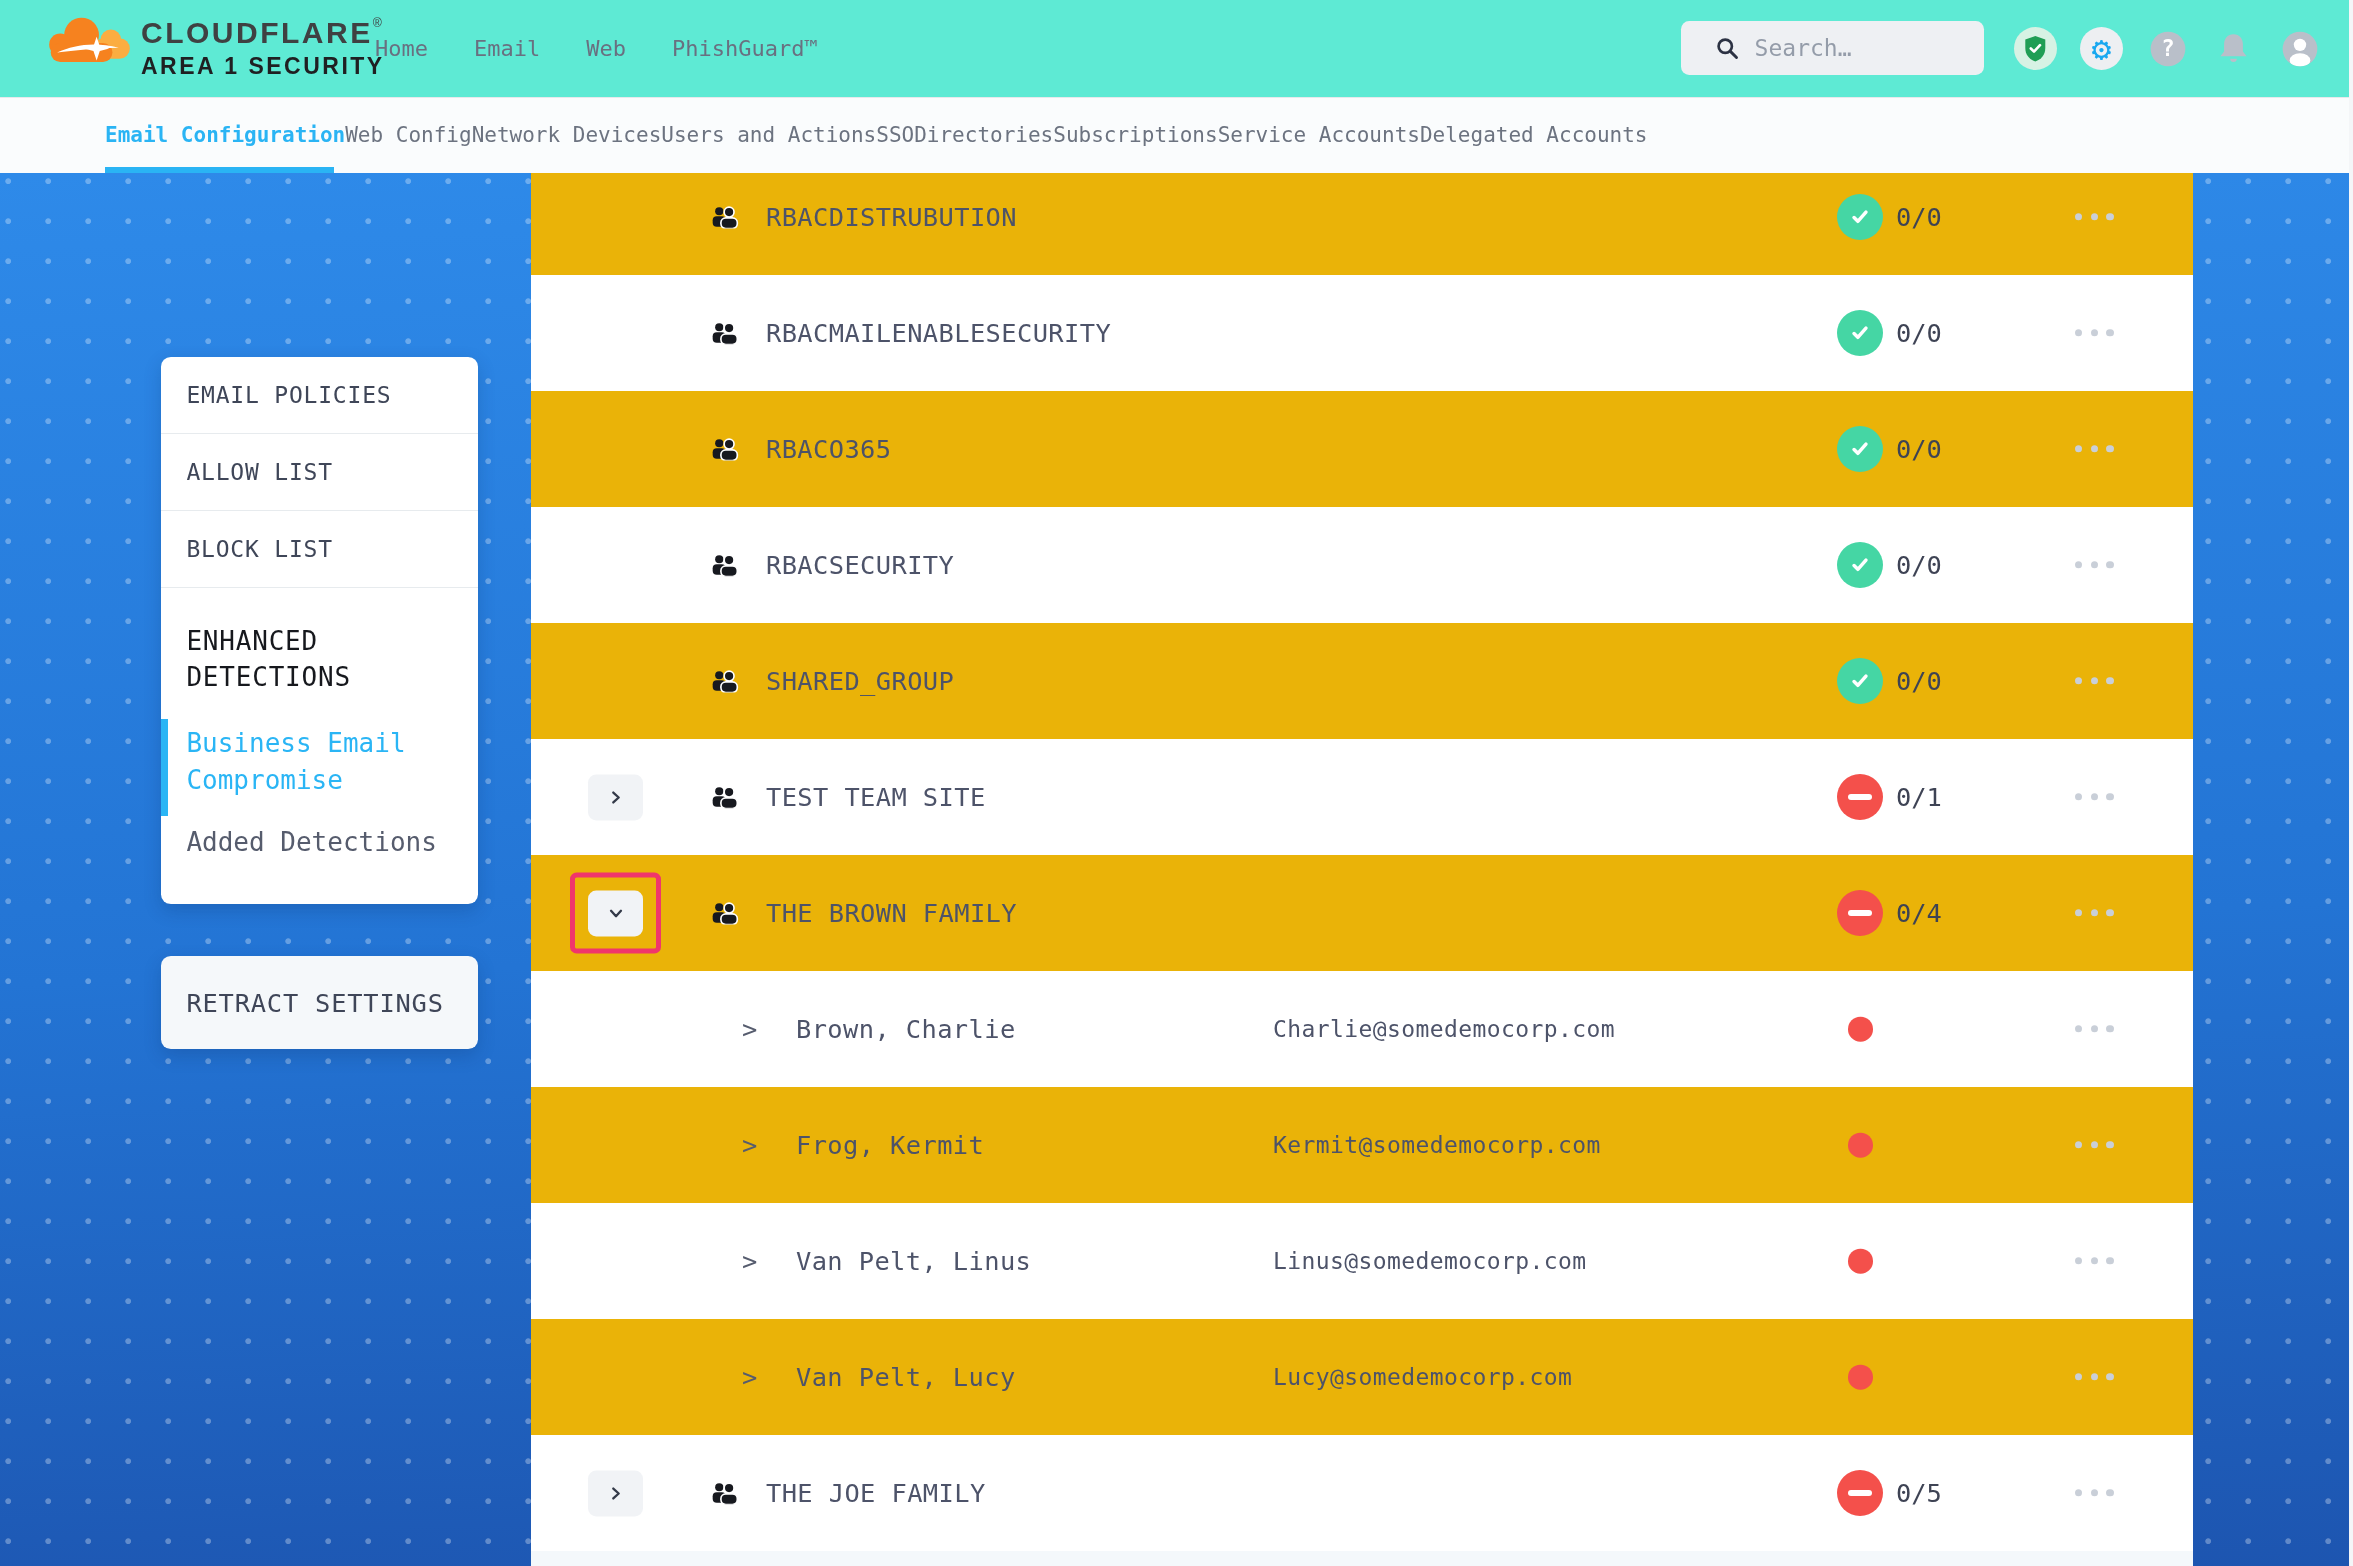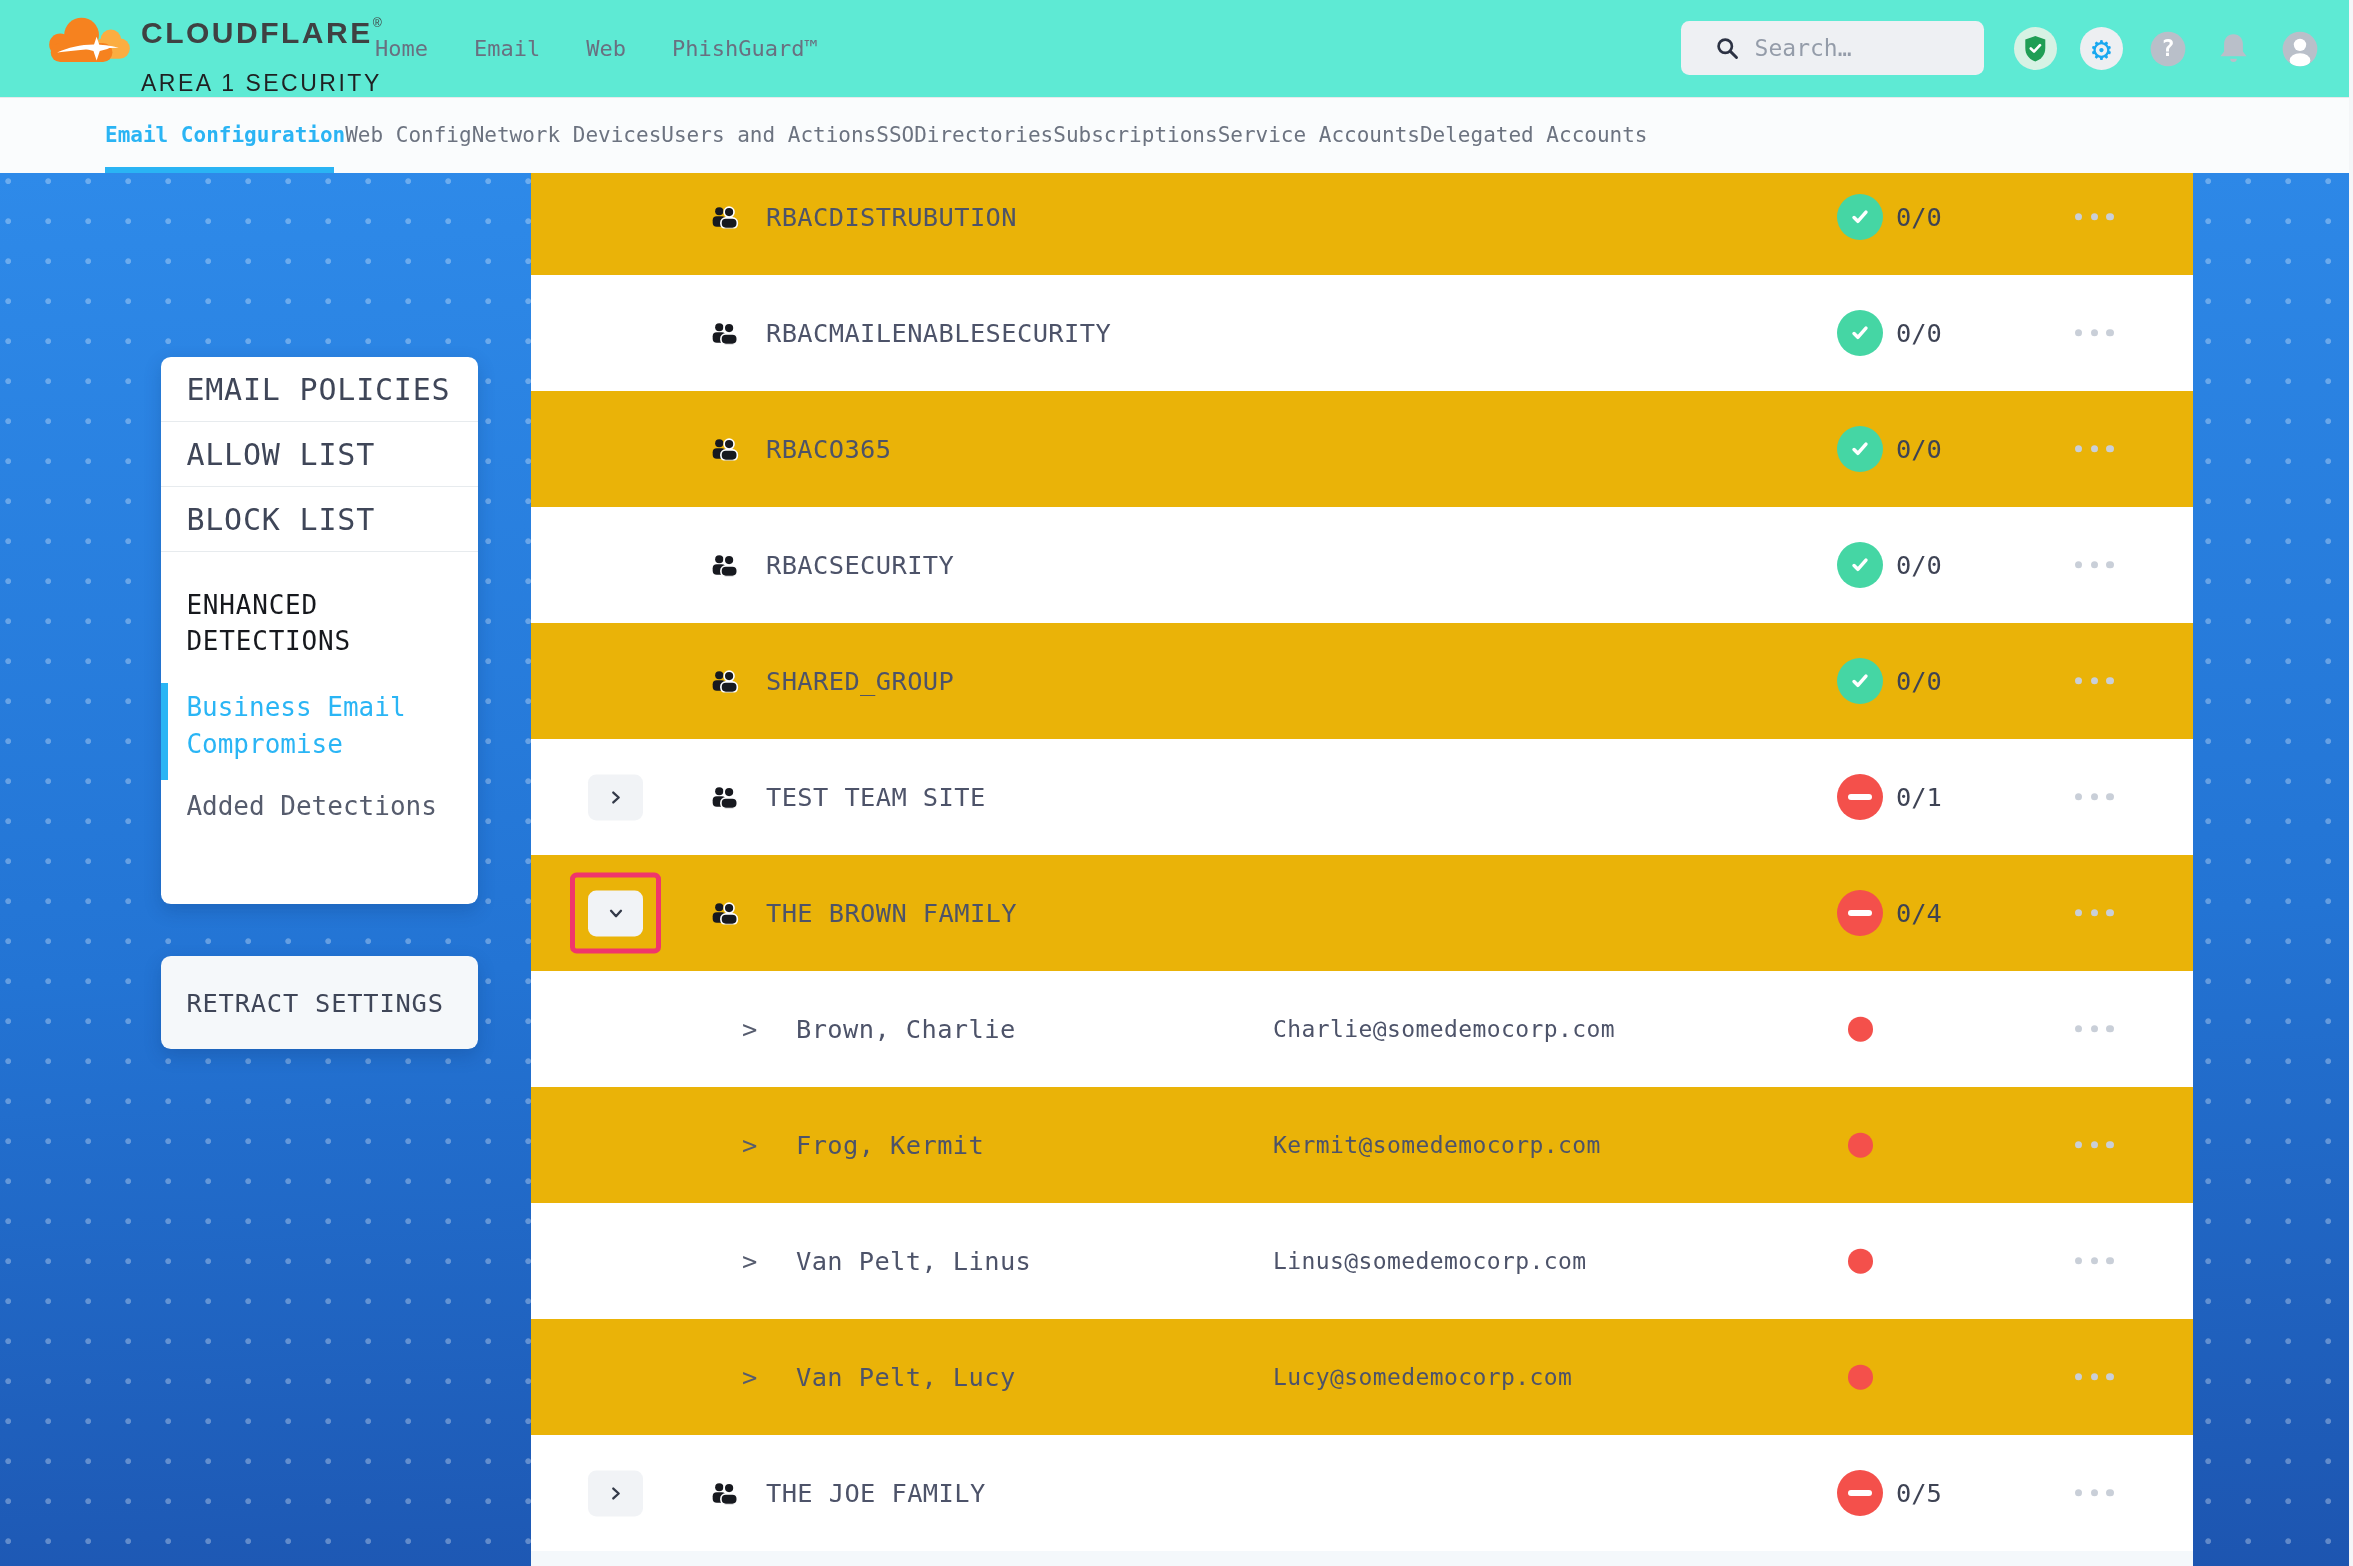--- a/index.html
+++ b/index.html
@@ -6,21 +6,21 @@
   .page{position:relative;width:2354px;height:1567px;overflow:hidden;
         font-family:"DejaVu Sans Mono","Liberation Mono",monospace;color:#4d5369;}
 
   
   .header{position:absolute;left:0;top:0;width:2354px;height:97px;background:#5eead4;
           border-bottom:1.6px solid #e7e9ec;z-index:6;}
   .logo{position:absolute;left:46px;top:9.8px;width:87px;height:66px;}
   .brand{position:absolute;left:141px;top:16.4px;font-family:"Liberation Sans",sans-serif;}
   .brand-name{font-size:30px;font-weight:800;color:#3f4142;letter-spacing:2.5px;}
   .brand-reg{font-size:12.3px;vertical-align:top;color:#3f4142;}
-  .brand-sub{font-size:23px;font-weight:400;color:#1f2022;letter-spacing:2.5px;margin-top:20px;}
+  .brand-sub{font-size:23px;font-weight:700;color:#1f2022;letter-spacing:2.5px;margin-top:3px;}
   .topnav{position:absolute;left:375px;top:0;height:97px;display:flex;align-items:center;gap:46px;}
   .navitem{font-size:22px;color:#697080;cursor:pointer;}
   .search{position:absolute;left:1681px;top:21px;width:303px;height:54px;background:#eef0f3;
           border-radius:8.2px;display:flex;align-items:center;padding:0 0 0 34px;box-sizing:border-box;}
   .search svg{flex:0 0 auto;}
   .search input{border:none;outline:none;background:transparent;margin-left:13px;width:221px;
           font-family:"DejaVu Sans Mono","Liberation Mono",monospace;font-size:23px;color:#3c4252;}
   .search input::placeholder{color:#949ca9;}
   .hicons{position:absolute;left:2014px;top:27px;display:flex;align-items:center;gap:23px;height:43px;}
   .hic{width:43px;height:43px;border-radius:50%;display:flex;align-items:center;justify-content:center;cursor:pointer;}
@@ -40,21 +40,21 @@
       radial-gradient(circle at 8.2px 8.2px, rgba(255,255,255,.30) 0 2.5px, rgba(255,255,255,0) 3.3px),
       linear-gradient(178deg,#2e8ae9 0%,#2374d4 55%,#1d55b0 100%);
     background-size:40px 40px,100% 100%;}
 
   
   .card{position:absolute;border-radius:9.8px;box-shadow:0 6.6px 18px rgba(10,40,90,.20);box-sizing:border-box;}
   .card1{left:161px;top:225px;width:317px;height:82px;background:#f6f9fc;display:flex;align-items:center;}
   .card3{left:161px;top:956px;width:317px;height:93px;background:#f5f8fa;display:flex;align-items:center;}
   .side-label{padding-left:25.4px;font-size:25.4px;color:#3f4658;letter-spacing:0.8px;}
   .card2{left:161px;top:357px;width:317px;height:547px;background:#ffffff;}
-  .side-item{height:65px;display:flex;align-items:center;padding-left:25.4px;font-size:30px;
+  .side-item{height:77px;display:flex;align-items:center;padding-left:25.4px;font-size:23px;
              color:#3f4658;border-bottom:1.6px solid #e7ebee;cursor:pointer;letter-spacing:0.8px;box-sizing:border-box;}
   .enh{padding:36px 24.6px 0 25.4px;}
   .enh-h{font-size:26px;color:#16181d;line-height:1.38;letter-spacing:0.8px;max-width:221px;}
   .enh-item{position:relative;font-size:26px;line-height:1.4;cursor:pointer;}
   .enh-item.active{margin-top:29.5px;color:#2ab5f5;}
   .enh-item.active .bar{position:absolute;left:-25.4px;top:-6.6px;width:6.6px;height:97px;background:#2ab5f5;}
   .enh-item.plain{margin-top:26px;color:#565c6d;}
 
   
   .content{position:absolute;left:531px;top:173px;width:1662px;height:1394px;background:#fdfdfe;overflow:hidden;}

